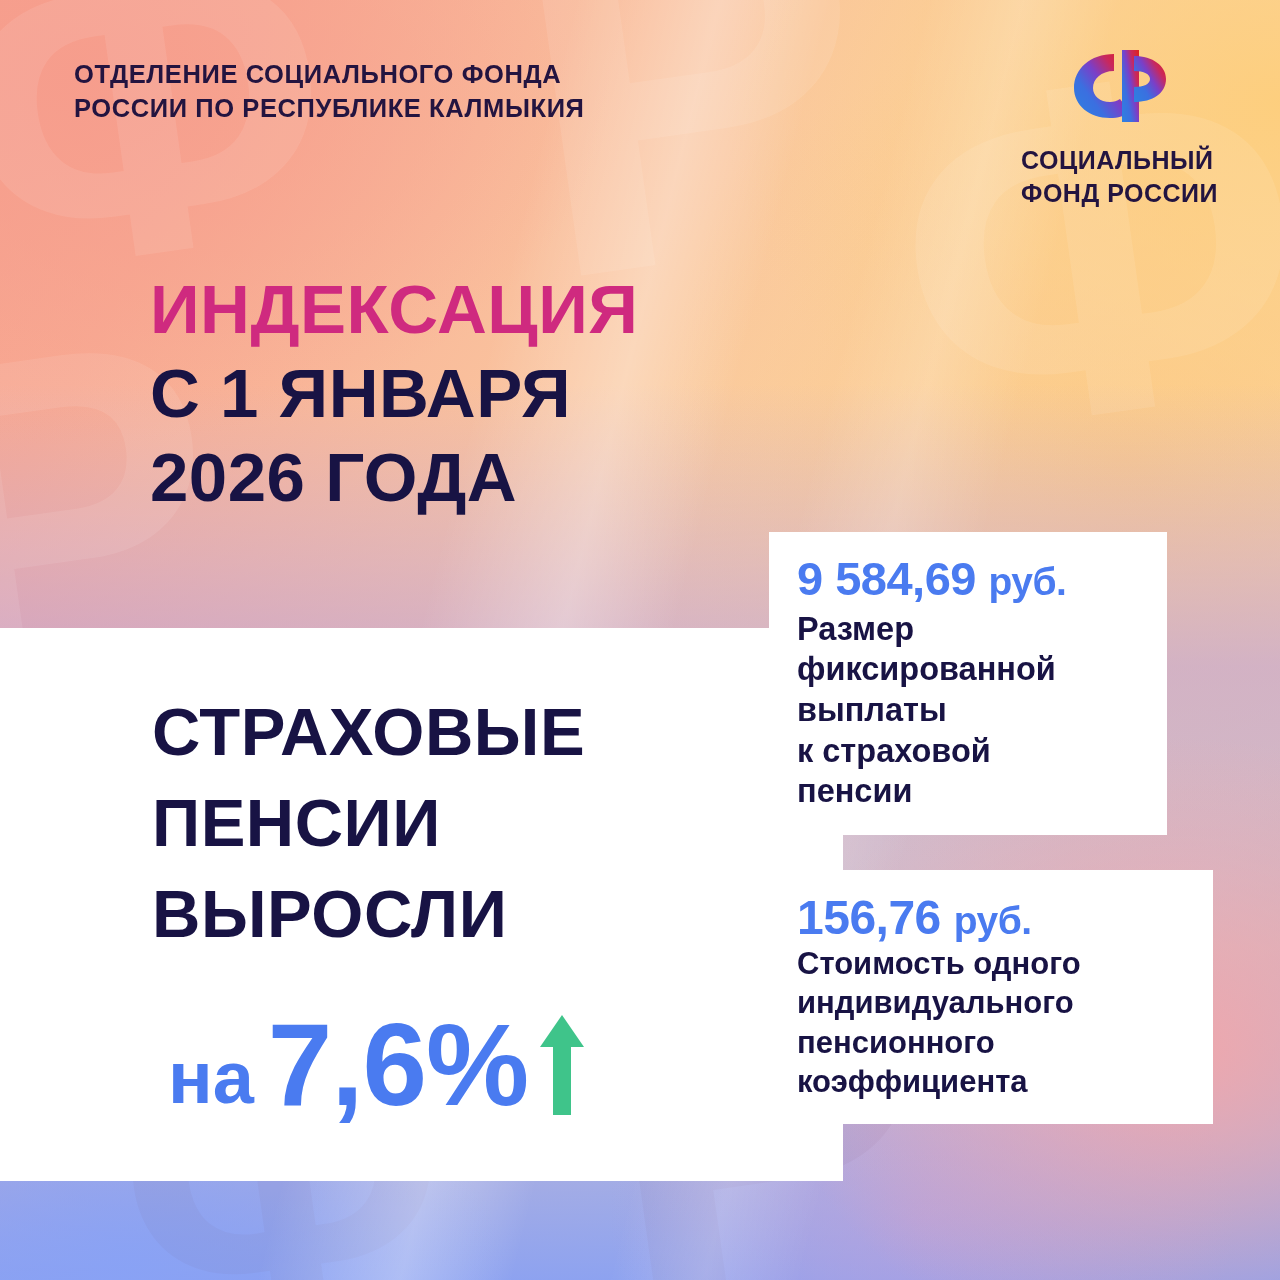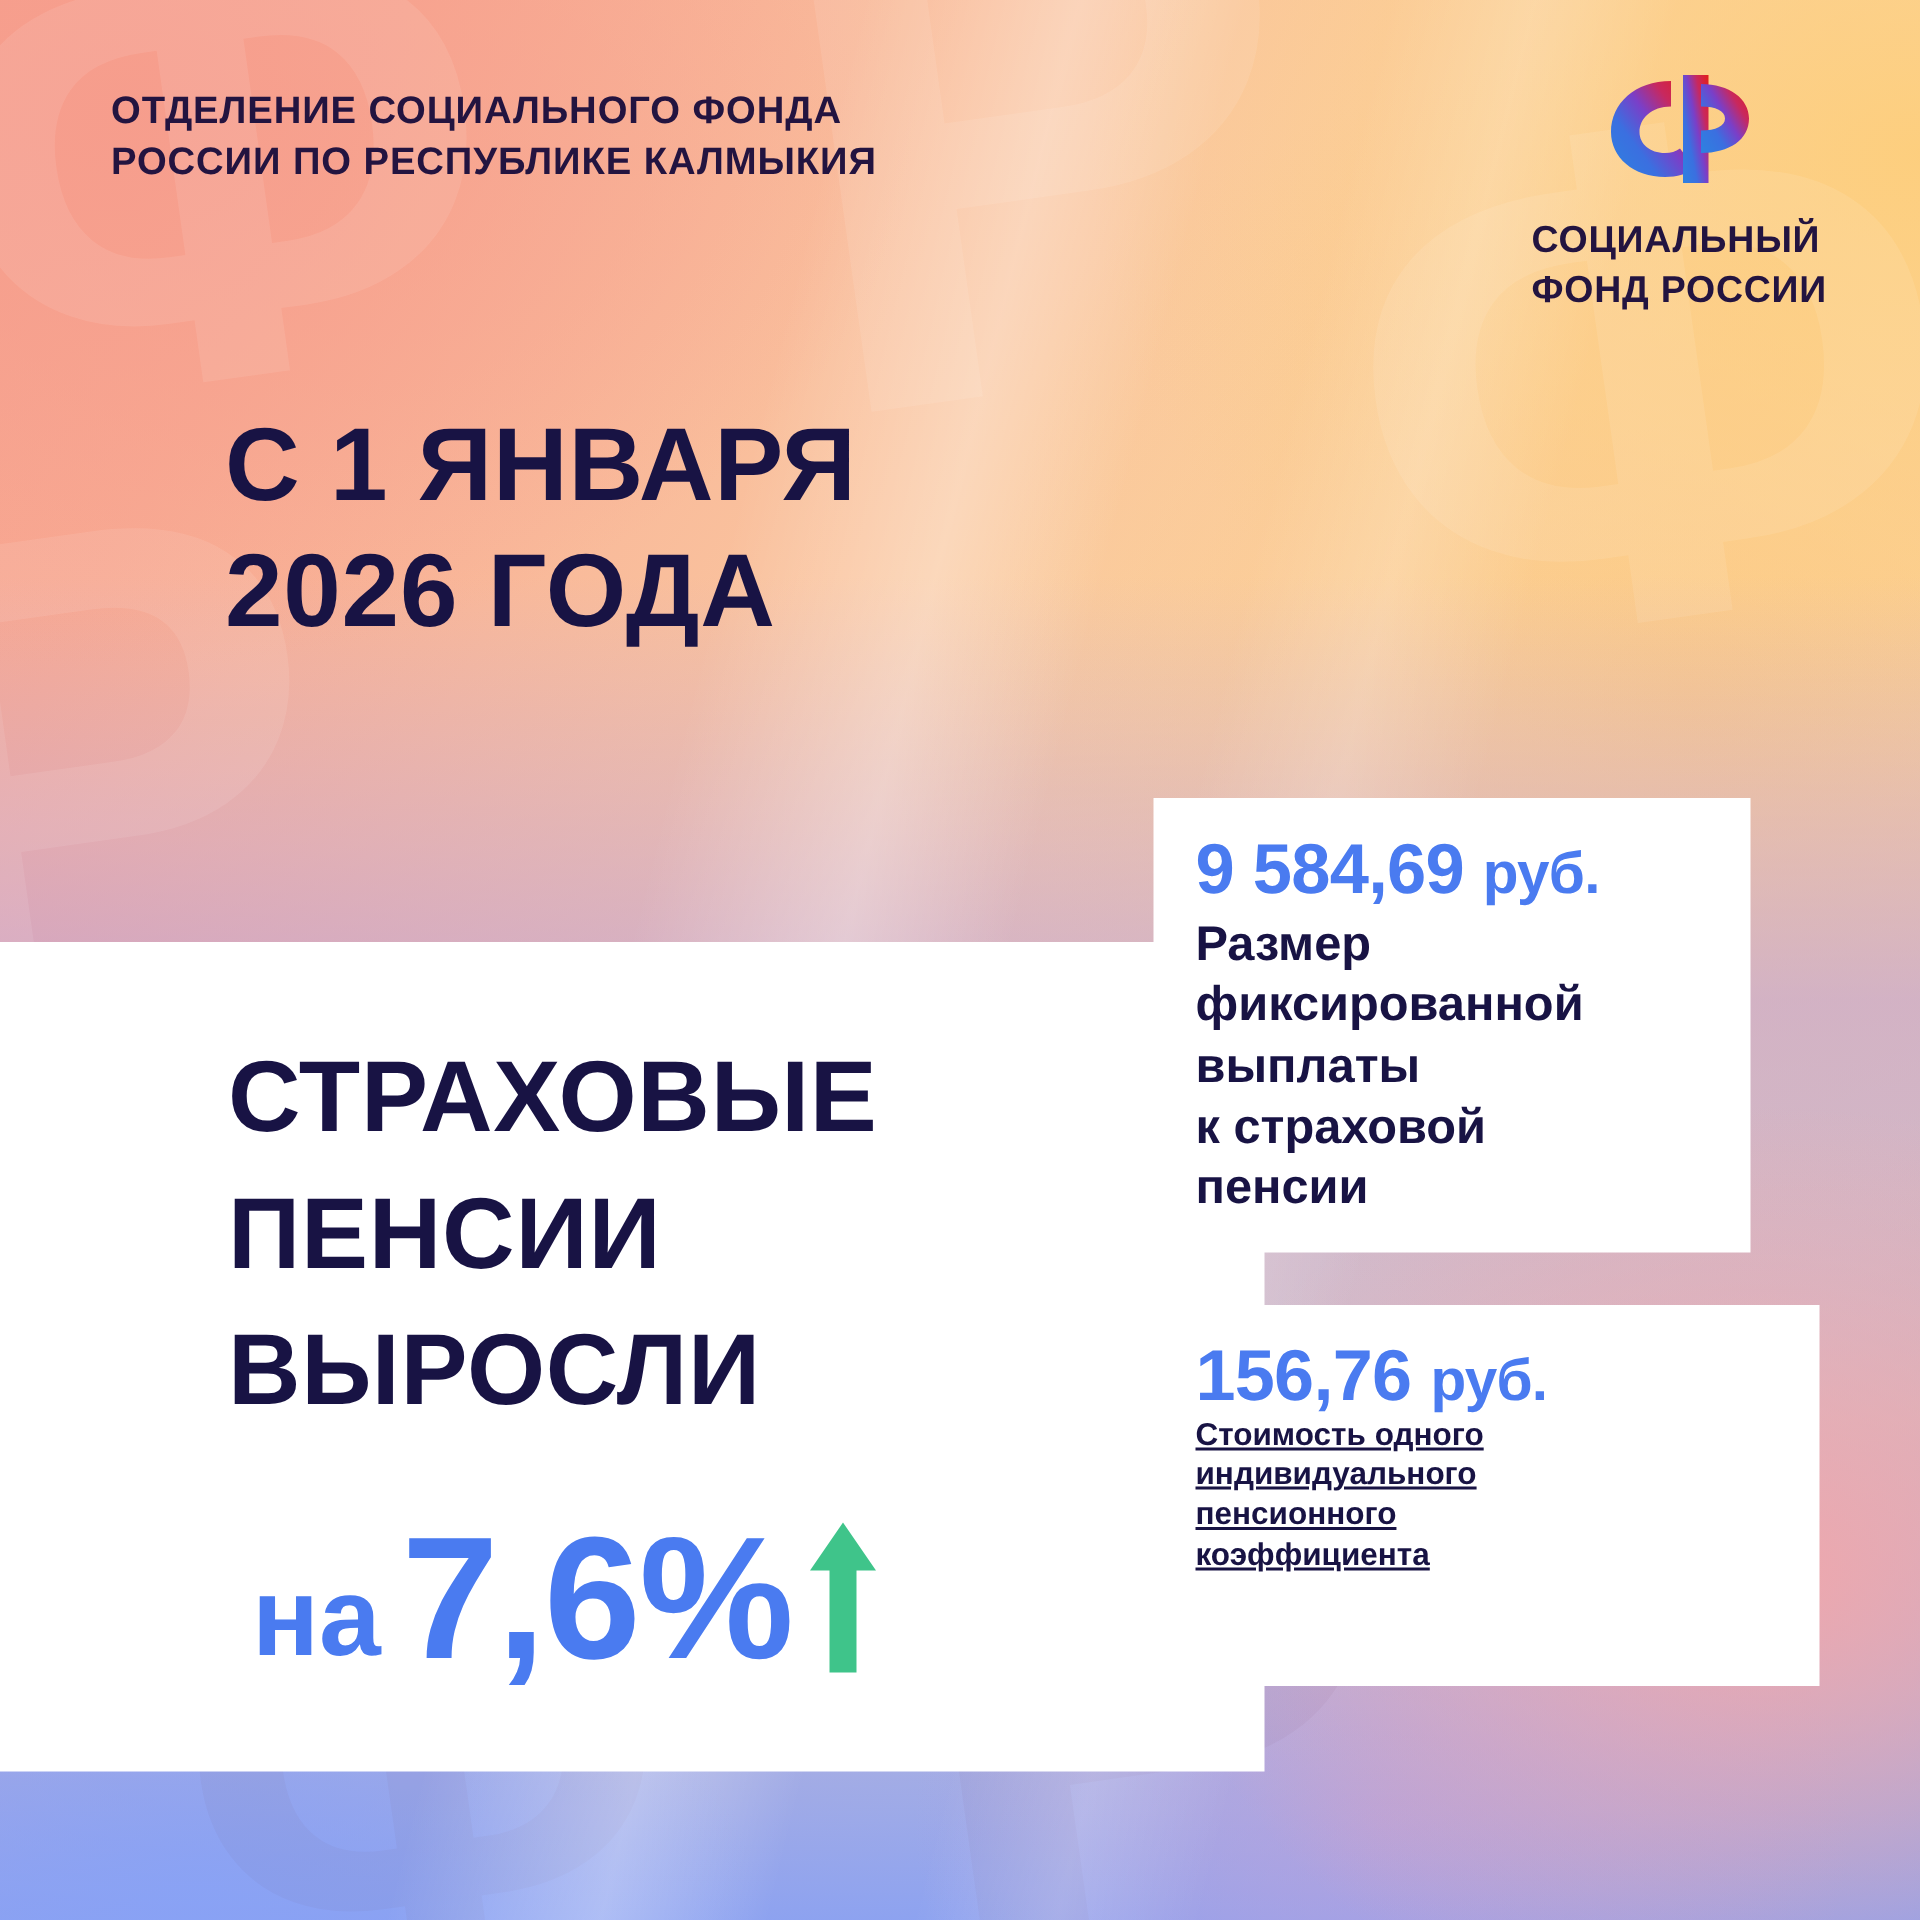--- a/index.html
+++ b/index.html
@@ -231,21 +231,21 @@
   }
   .card-desc {
     font-size: 32.5px;
     font-weight: 700;
     color: #181344;
     line-height: 1.25;
     white-space: pre-line;
     margin: 0;
   }
   .card-2 .card-amount { font-size: 48px; margin-bottom: 0px; }
-  .card-2 .card-desc { font-size: 21px; line-height: 1.27; text-decoration: underline; }
+  .card-2 .card-desc { font-size: 31px; line-height: 1.27; }
 </style>
 </head>
 <body>
 
 <div class="poster">
 
   <div class="bg-base"></div>
   <div class="bg-warm-right"></div>
   <div class="bg-cool-lower"></div>
   <div class="bg-pink-br"></div>
@@ -282,20 +282,21 @@
 
         <path d="M66 8 C85 8 98 18 98 31 C98 45 85 54 66 54 L66 39
                  C76 39 82 36 82 31 C82 26 76 23 66 23 Z" fill="url(#sfrGrad)"></path>
       </svg>
       <div class="brand-text">СОЦИАЛЬНЫЙ
 ФОНД РОССИИ</div>
     </div>
   </div>
 
   <div class="hero">
+    <div class="hero-line accent">ИНДЕКСАЦИЯ</div>
     <div class="hero-line">С 1 ЯНВАРЯ</div>
     <div class="hero-line">2026 ГОДА</div>
   </div>
 
   <div class="white-panel">
     <div class="panel-head">
       <div class="panel-line">СТРАХОВЫЕ</div>
       <div class="panel-line">ПЕНСИИ</div>
       <div class="panel-line">ВЫРОСЛИ</div>
     </div>

